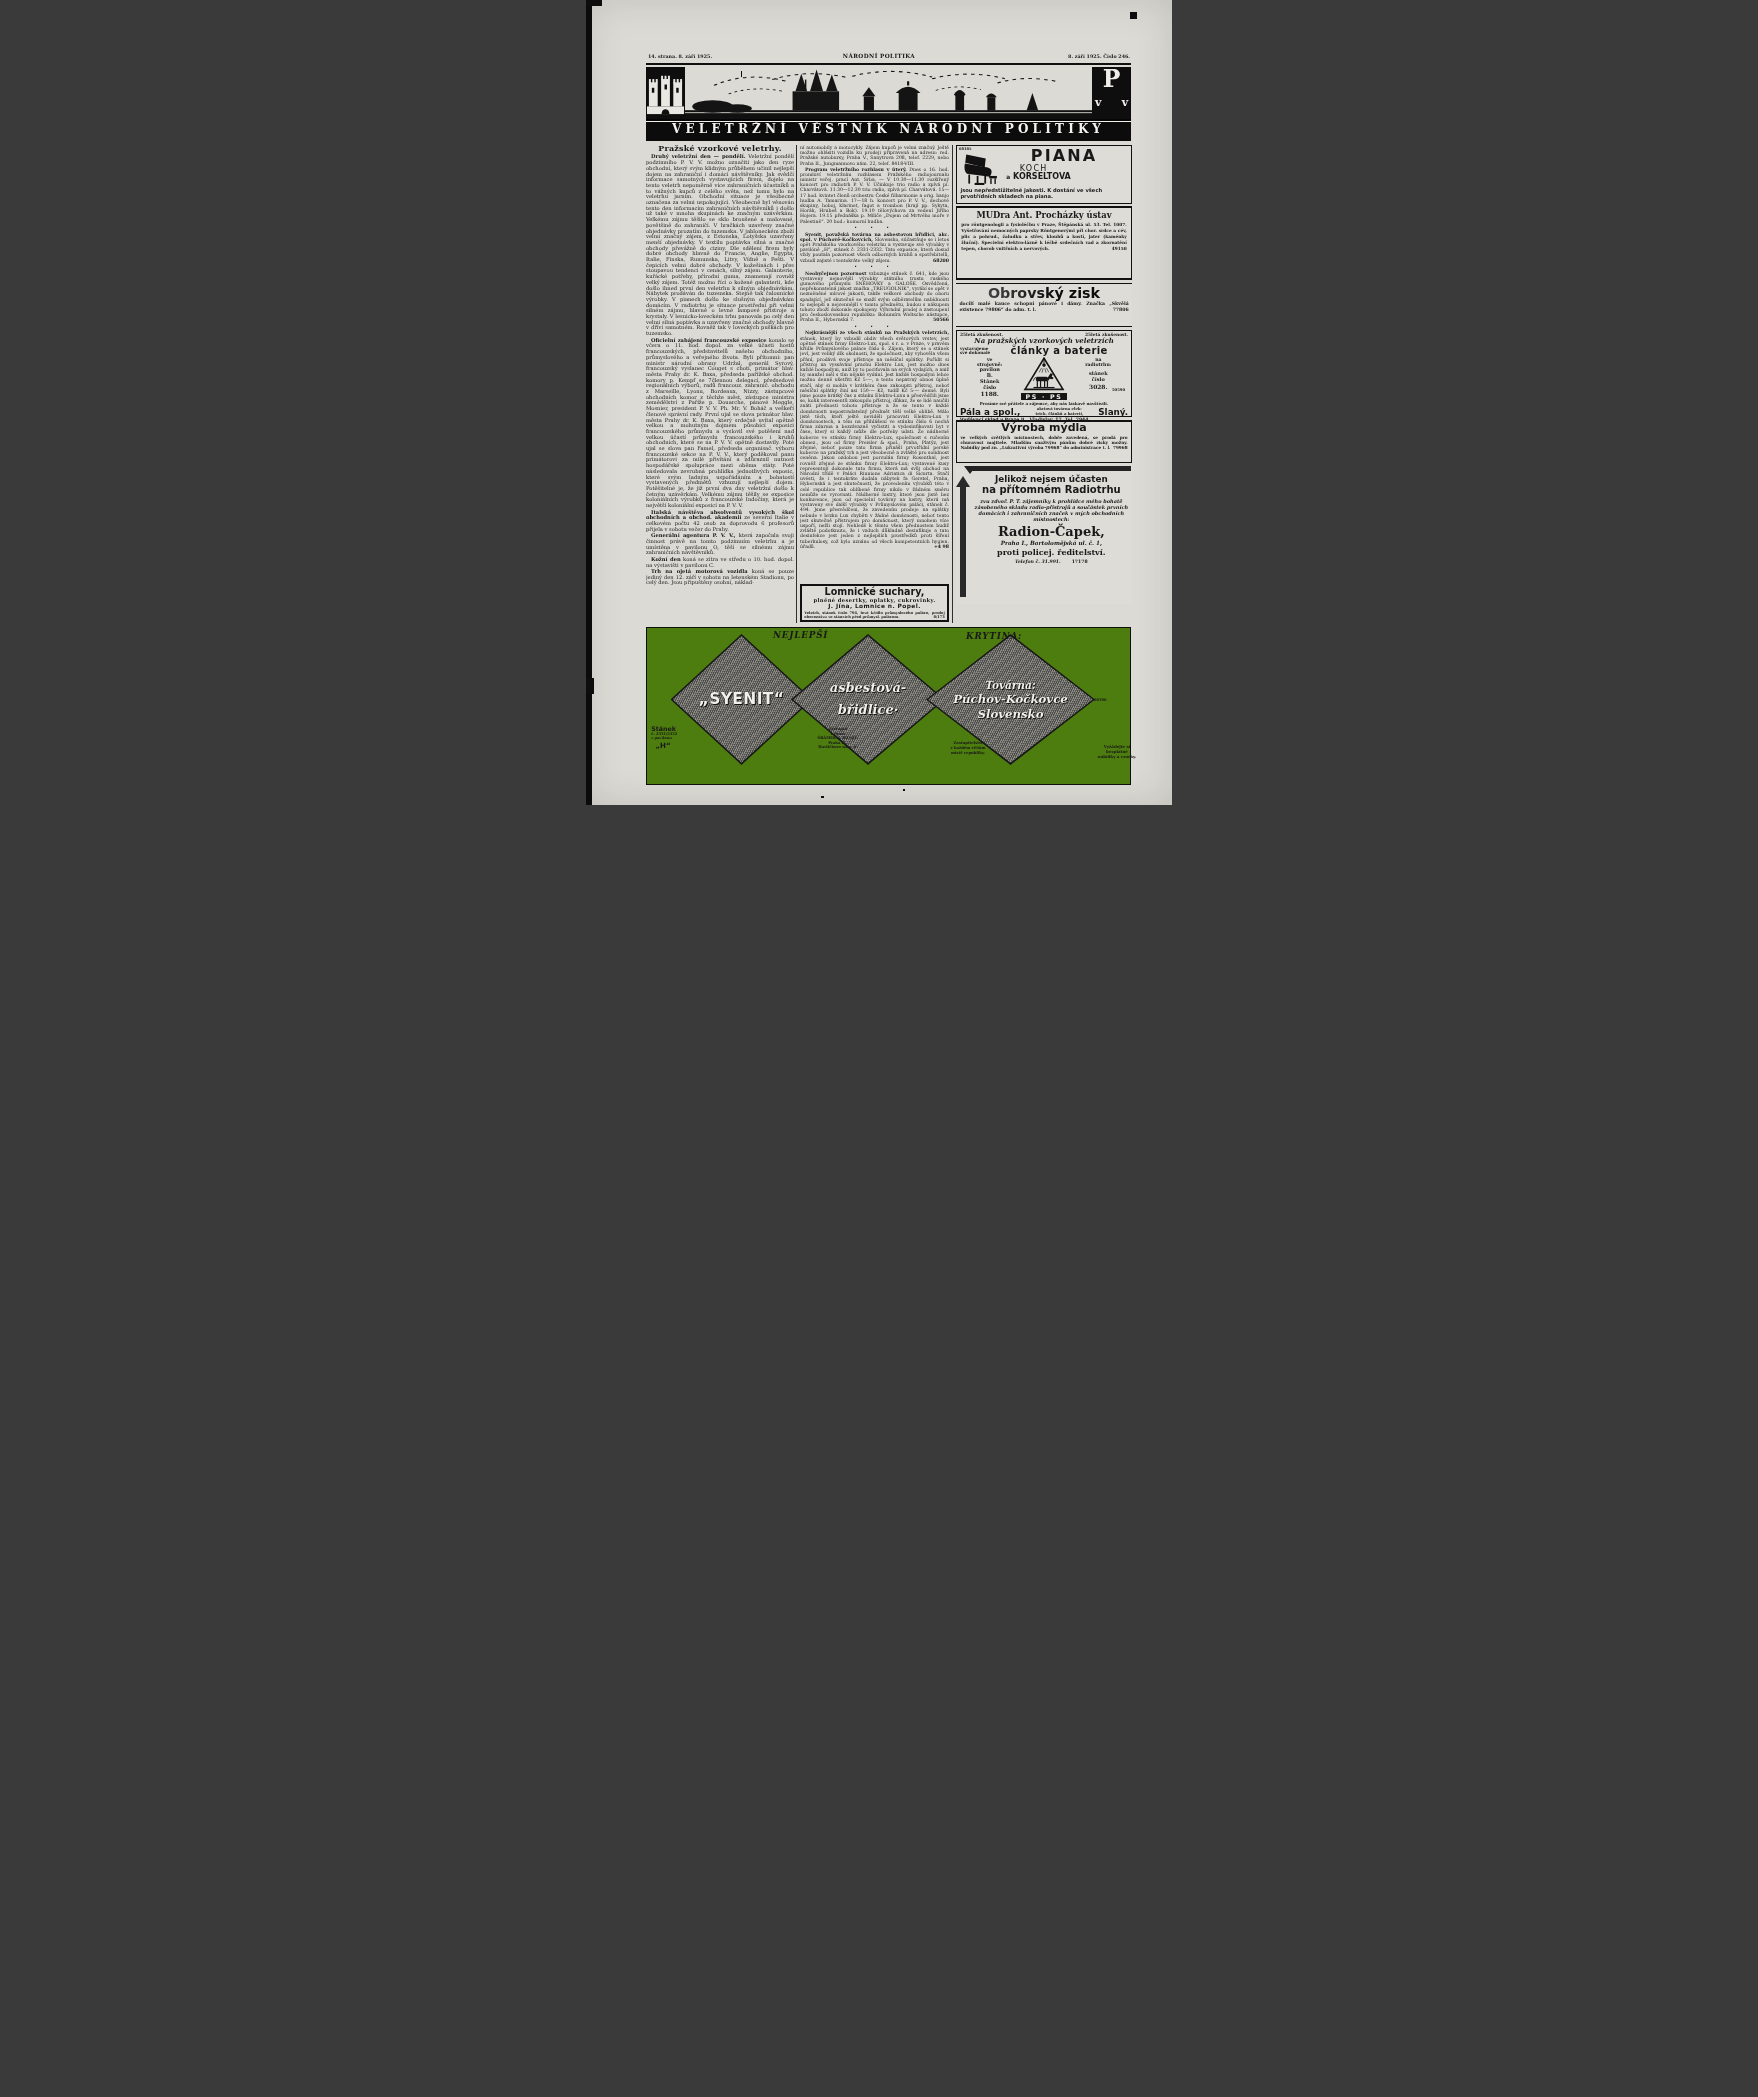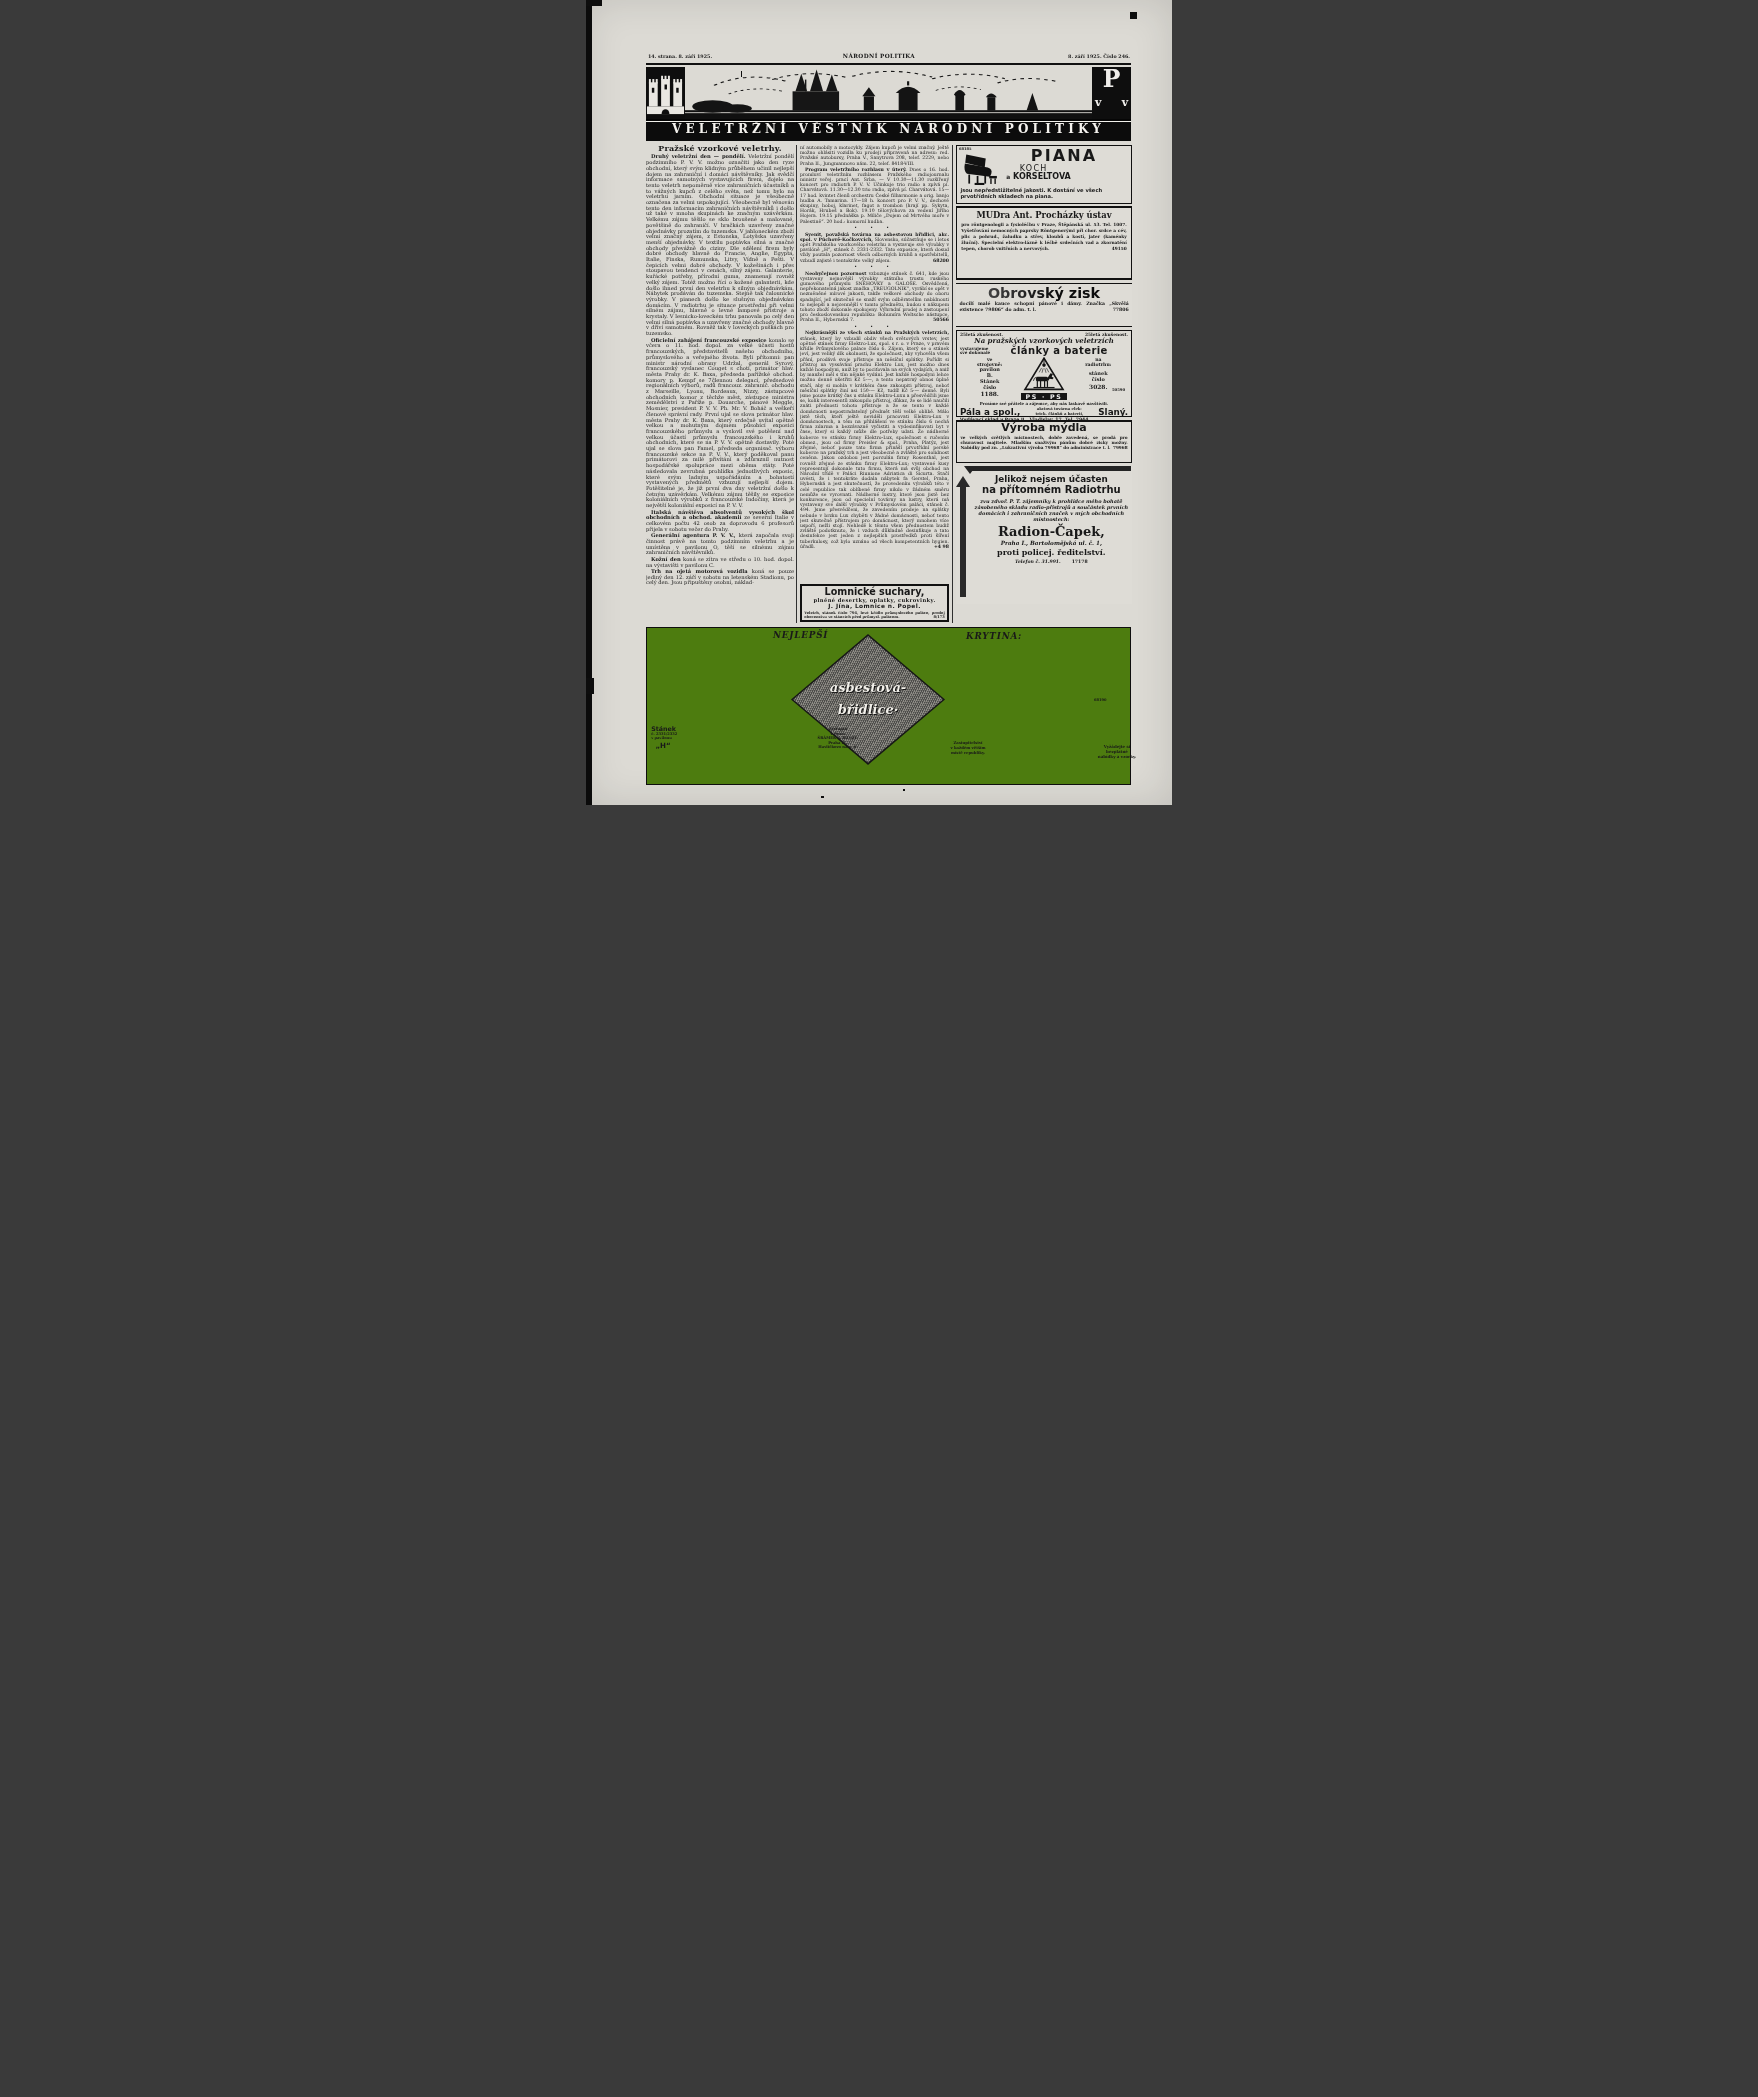--- a/index.html
+++ b/index.html
@@ -368,28 +368,44 @@
           </div>
         </div>
       </div>
     </div>
   </div>
 
   <div class="banner">
     <div class="cap cap-left">NEJLEPŠÍ</div>
     <div class="cap cap-right">KRYTINA:</div>
 
+    <div class="dia d1">
+      <div class="dout"></div>
+        <div class="din"></div>
+      <div class="dtxt">
+          <span>„SYENIT“</span>
+        </div>
+    </div>
     <div class="dia d2">
       <div class="dout"></div>
         <div class="din"></div>
       <div class="dtxt">
         <span>asbestová-</span>
         <span>břidlice·</span>
       </div>
     </div>
+    <div class="dia d3">
+      <div class="dout"></div>
+        <div class="din"></div>
+      <div class="dtxt">
+        <span>Továrna:</span>
+        <span class="big">Púchov-Kočkovce</span>
+        <span class="big">Slovensko</span>
+      </div>
+    </div>
 
     <div class="bsmall stand">
       <div class="s1">Stánek</div>
       <div class="s2">č. 2331/2332</div>
       <div class="s3">v pavilonu</div>
       <div class="s4">„H“</div>
     </div>
     <div class="bsmall agent">
       <div>Zástupce</div>
       <div>v Praze</div>

